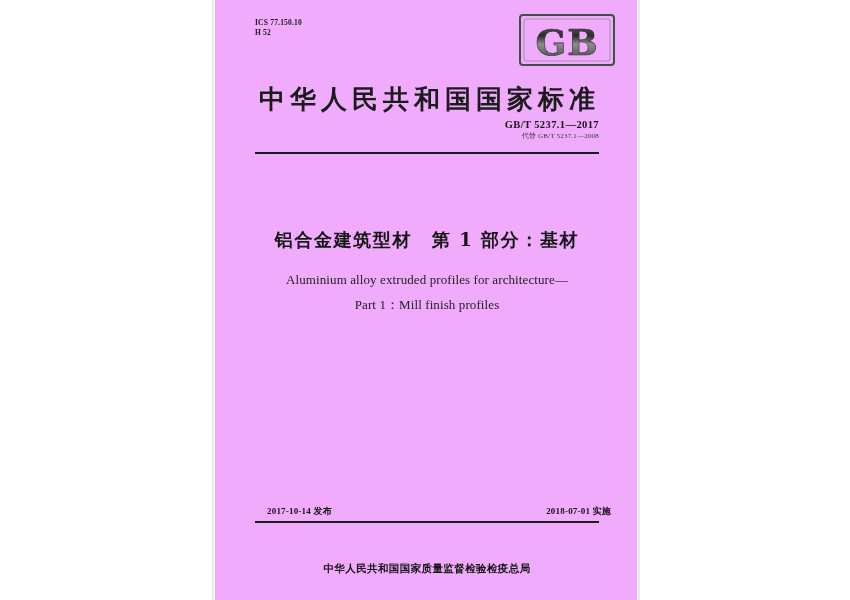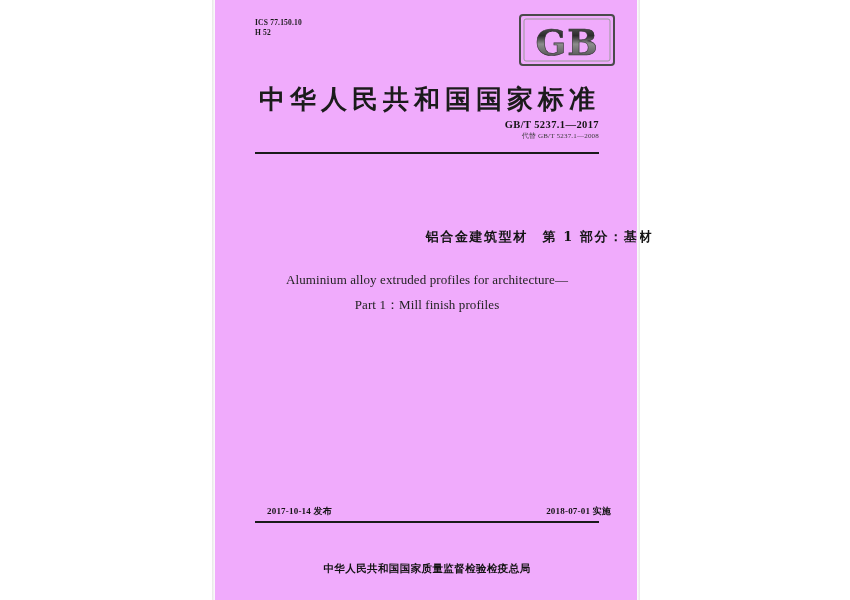--- a/index.html
+++ b/index.html
@@ -114,26 +114,26 @@
     position: absolute;
     left: 42px;
     top: 152px;
     width: 344px;
     height: 2px;
     background: #1b1b1b;
   }
   
   .doc-title {
     position: absolute;
-    left: 12px;
+    left: 0;
     top: 228px;
     width: 428px;
-    text-align: right;
+    text-align: center;
     font-family: "DejaVu Serif", serif;
-    font-size: 13px;
+    font-size: 18px;
     font-weight: bold;
     color: #151515;
     letter-spacing: 1.6px;
   }
   
   .doc-title-en {
     position: absolute;
     left: 0;
     top: 268px;
     width: 428px;

